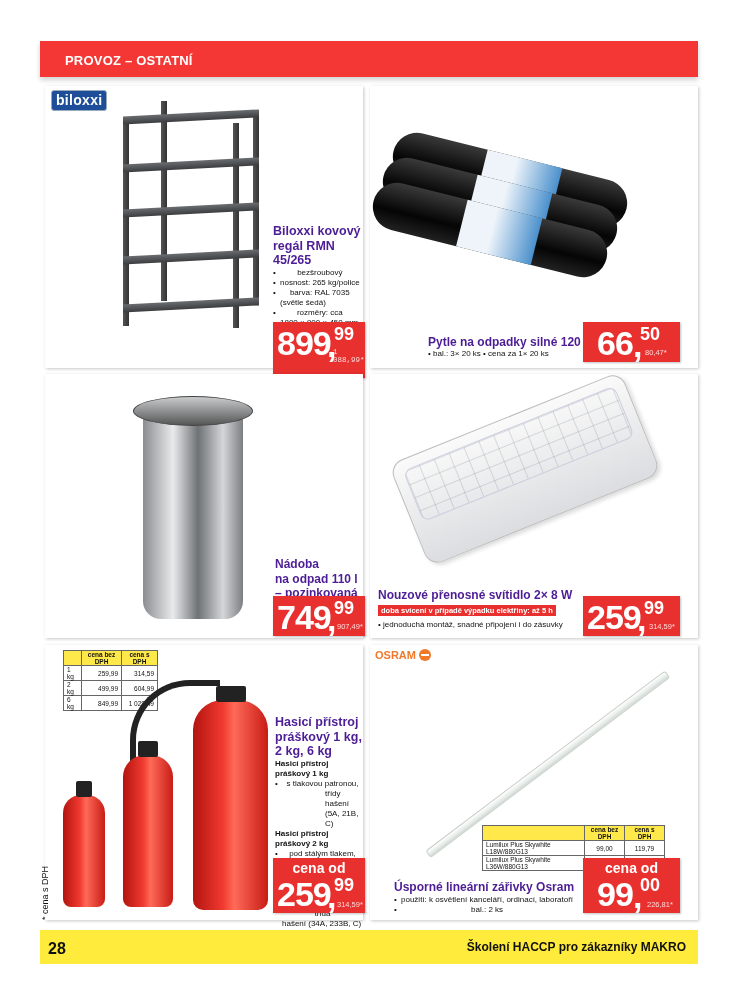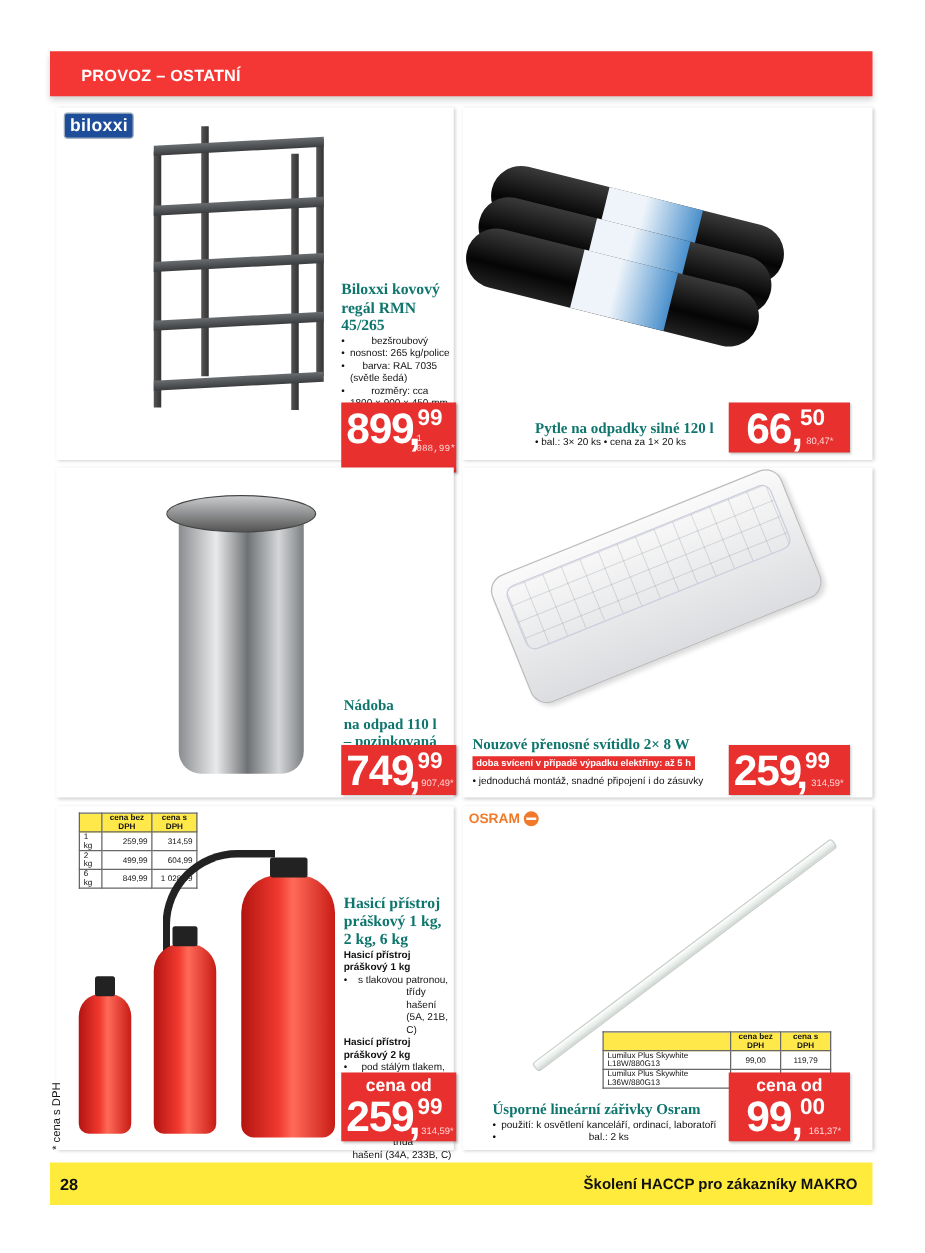--- a/index.html
+++ b/index.html
@@ -12,21 +12,21 @@
   .c3 { left: 45px; top: 374px; width: 318px; height: 264px; }
   .c4 { left: 370px; top: 374px; width: 328px; height: 264px; }
   .c5 { left: 45px; top: 645px; width: 318px; height: 275px; }
   .c6 { left: 370px; top: 645px; width: 328px; height: 275px; }
 
   .brand-biloxxi { position: absolute; left: 6px; top: 4px; background: #1e4e9a; color: #fff; font-weight: bold; font-size: 14px; padding: 1px 4px 2px; border-radius: 3px; border: 1px solid #9ab; letter-spacing: 0.3px; }
   .brand-osram { position: absolute; left: 5px; top: 4px; color: #f07a2a; font-weight: bold; font-size: 11px; display: flex; align-items: center; gap: 3px; }
   .osram-bulb { width: 12px; height: 12px; border-radius: 50%; background: #f07a2a; position: relative; }
   .osram-bulb::after { content: ""; position: absolute; left: 2px; right: 2px; top: 5px; height: 2px; background: #fff; }
 
-  .pname { position: absolute; font-weight: bold; font-size: 12px; line-height: 14px; color: #0f766e; font-family: Liberation Serif, serif; }
+  .pname { position: absolute; font-weight: bold; font-size: 12px; line-height: 14px; color: #4c1d95; }
   .pname.big { font-size: 12.5px; line-height: 14.5px; }
   .bullets { position: absolute; font-size: 8px; line-height: 10px; color: #111; }
   .bullets .b { padding-left: 7px; position: relative; text-align: center; }
   .bullets .b::before { content: "•"; position: absolute; left: 0; }
   .bullets .sub { font-weight: bold; font-size: 8px; }
 
   .price { position: absolute; background: #e8302f; color: #fff; box-shadow: 1px 1px 2px rgba(0,0,0,0.25); }
   .price .main { position: absolute; font-weight: bold; font-size: 34px; line-height: 34px; letter-spacing: -1px; }
   .price .comma { position: absolute; font-weight: bold; font-size: 34px; line-height: 34px; }
   .price .cents { position: absolute; font-weight: bold; font-size: 18px; line-height: 18px; }
@@ -34,21 +34,21 @@
   .price .from { position: absolute; font-weight: bold; font-size: 14px; left: 0; right: 0; text-align: center; }
 
   .redtag { position: absolute; background: #e8302f; color: #fff; font-size: 7.5px; font-weight: bold; padding: 1px 3px; }
 
   table.pt { position: absolute; border-collapse: collapse; font-size: 6.5px; }
   table.pt td, table.pt th { border: 1px solid #666; padding: 0 3px; height: 9px; text-align: right; font-weight: normal; }
   table.pt th { background: #ffe94a; font-weight: bold; text-align: center; }
   table.pt td.l { text-align: left; }
 
   .footer { position: absolute; left: 40px; top: 930px; width: 658px; height: 34px; background: #ffeb3b; }
-  .footer-page { position: absolute; left: 8px; top: 10px; font-size: 13px; font-weight: bold; }
+  .footer-page { position: absolute; left: 8px; top: 10px; font-size: 16px; font-weight: bold; }
   .footer-title { position: absolute; right: 12px; top: 10px; font-size: 12px; font-weight: bold; }
   .vat-note { position: absolute; left: 40px; top: 920px; transform: rotate(-90deg); transform-origin: left top; font-size: 9px; white-space: nowrap; }
 
   
   .shelf { position: absolute; left: 78px; top: 15px; width: 140px; height: 230px; }
   .shelf .post { position: absolute; width: 6px; background: linear-gradient(90deg,#555,#333); }
   .shelf .board { position: absolute; height: 8px; background: linear-gradient(#6a6d70,#3a3c3e); transform: skewY(-3deg); }
   .bag { position: absolute; height: 48px; border-radius: 24px; background: linear-gradient(#3a3a3a,#050505 60%,#222); transform: rotate(14deg); }
   .bag .label { position: absolute; left: 38%; width: 32%; top: 0; bottom: 0; background: linear-gradient(90deg,#eef4fa 40%,#4a90cc 100%); }
   .bin { position: absolute; left: 78px; top: 10px; width: 140px; height: 240px; }
@@ -247,21 +247,21 @@
   <div class="pname" style="left:24px;top:235px;text-align:right;">Úsporné lineární zářivky Osram</div>
   <div class="bullets" style="left:24px;top:250px;">
     <div class="b">použití: k osvětlení kanceláří, ordinací, laboratoří</div>
     <div class="b">bal.: 2 ks</div>
   </div>
   <div class="price" style="left:213px;top:213px;width:97px;height:55px;">
     <span class="from" style="top:2px;">cena od</span>
     <span class="main" style="left:14px;top:19px;">99</span>
     <span class="comma" style="left:50px;top:21px;">,</span>
     <span class="cents" style="left:57px;top:18px;">00</span>
-    <span class="vat" style="left:64px;top:42px;">161,37*</span>
+    <span class="vat" style="left:64px;top:42px;">226,81*</span>
   </div>
 </div>
 
 <div class="vat-note">* cena s DPH</div>
 
 <div class="footer">
   <span class="footer-page">28</span>
   <span class="footer-title">Školení HACCP pro zákazníky MAKRO</span>
 </div>
 

